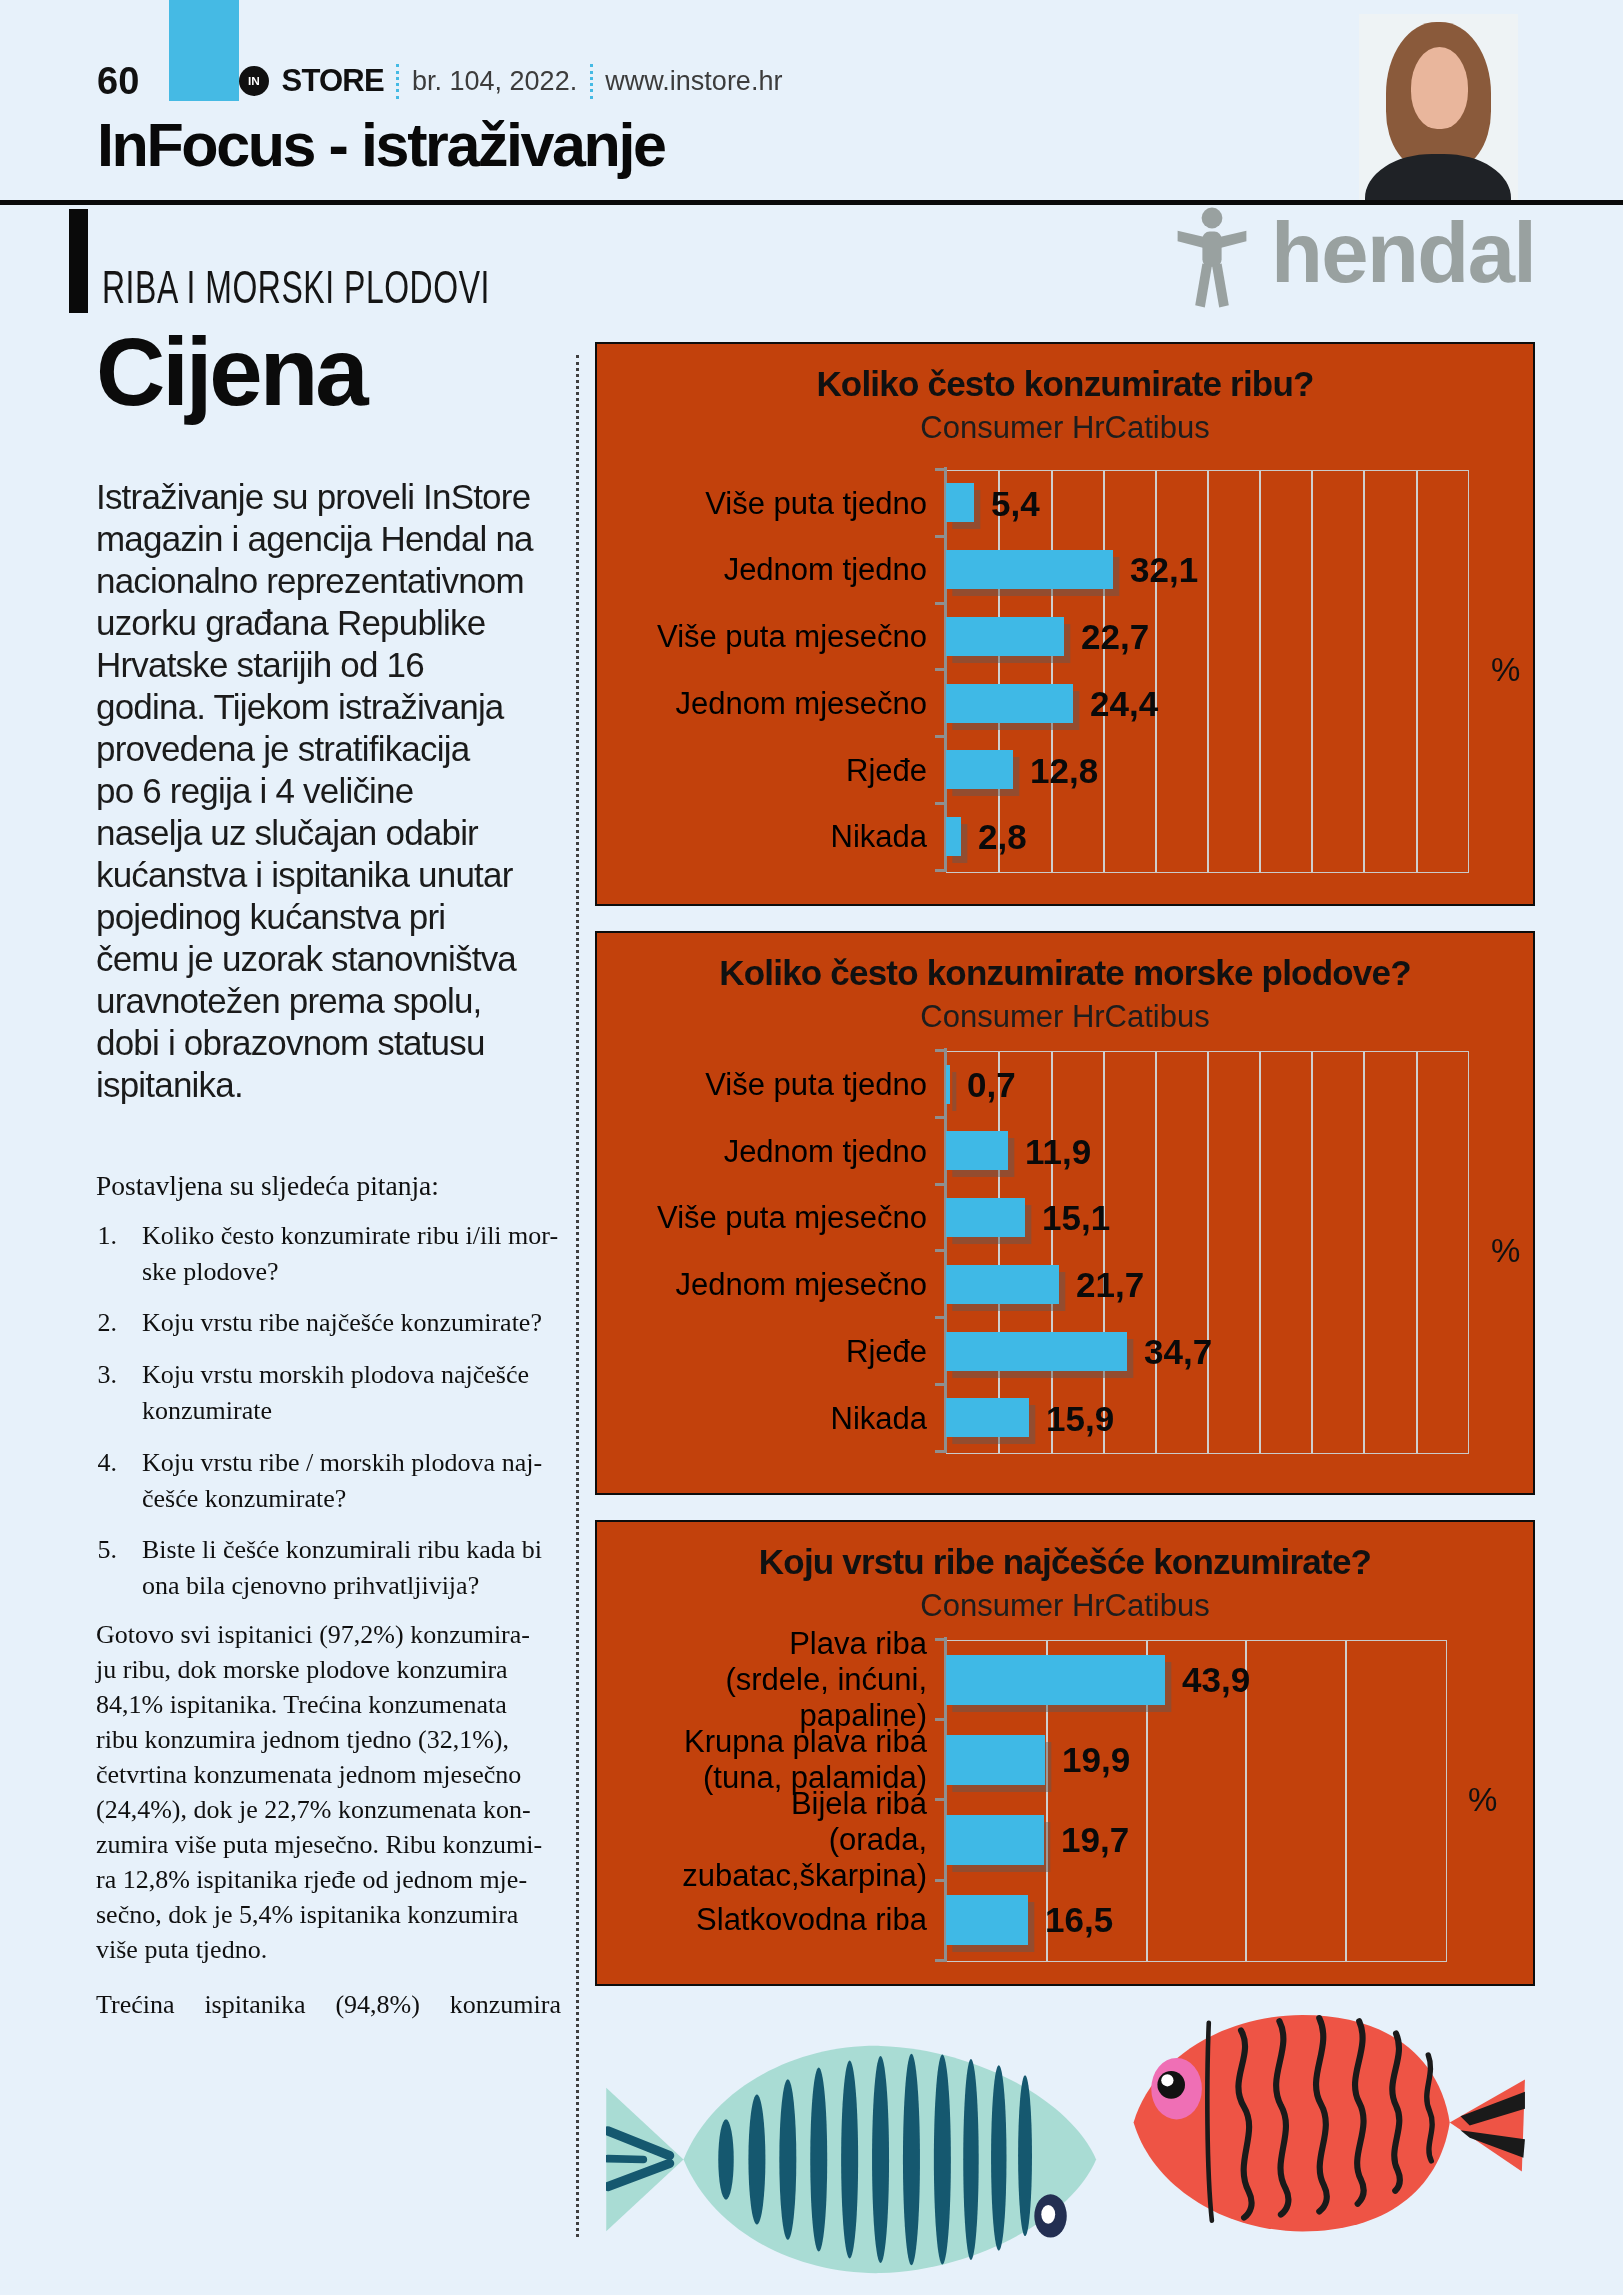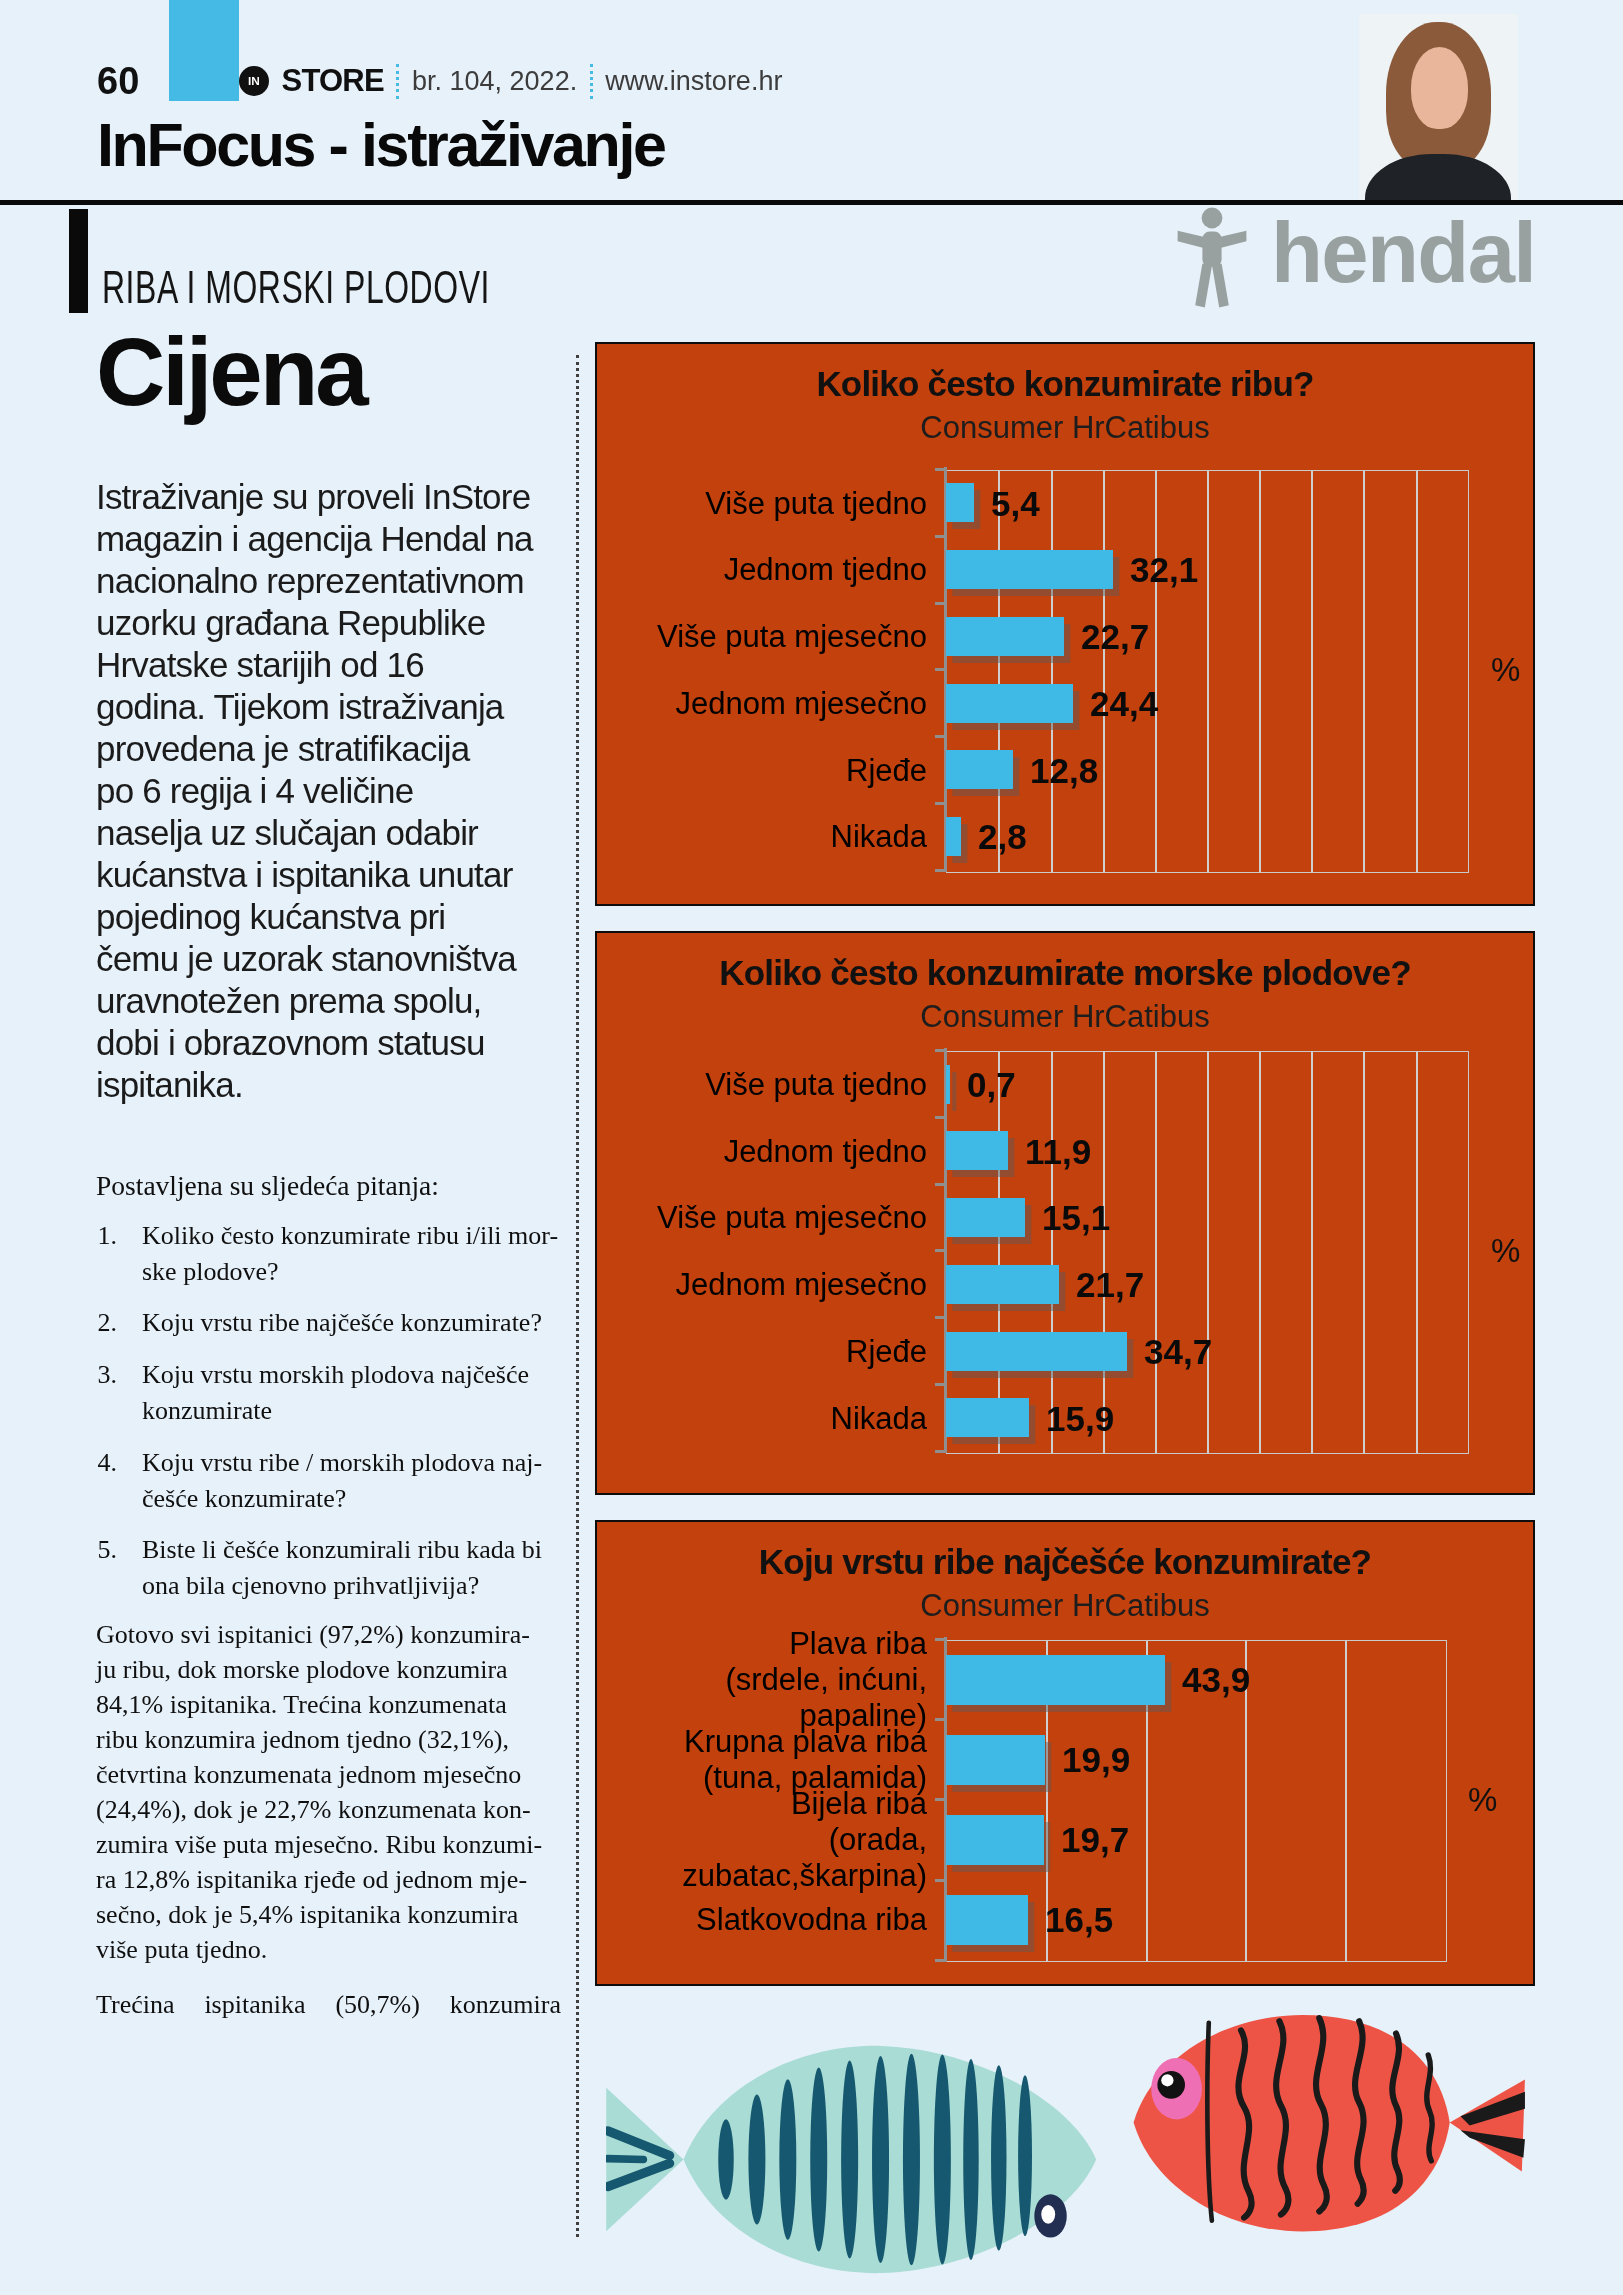--- a/index.html
+++ b/index.html
@@ -135,21 +135,21 @@
     <div class="serif para1">Gotovo svi ispitanici (97,2%) konzumira-
 ju ribu, dok morske plodove konzumira
 84,1% ispitanika. Trećina konzumenata
 ribu konzumira jednom tjedno (32,1%),
 četvrtina konzumenata jednom mjesečno
 (24,4%), dok je 22,7% konzumenata kon-
 zumira više puta mjesečno. Ribu konzumi-
 ra 12,8% ispitanika rjeđe od jednom mje-
 sečno, dok je 5,4% ispitanika konzumira
 više puta tjedno.</div>
-    <div class="serif para2">Trećina ispitanika (50,7%) konzumira</div>
+    <div class="serif para2">Trećina ispitanika (94,8%) konzumira</div>
   </div>
 
   <div class="abs vdots"></div>
 
   <div class="chart" style="top:342px;height:560px;">
     <div class="ctitle">Koliko često konzumirate ribu?</div>
     <div class="csub">Consumer HrCatibus</div>
     <div class="plot" style="left: 349px; top: 126px; width: 521px; height: 401px;">
         <div class="gridline" style="left: 51px;"></div>
         <div class="gridline" style="left: 104px;"></div>

